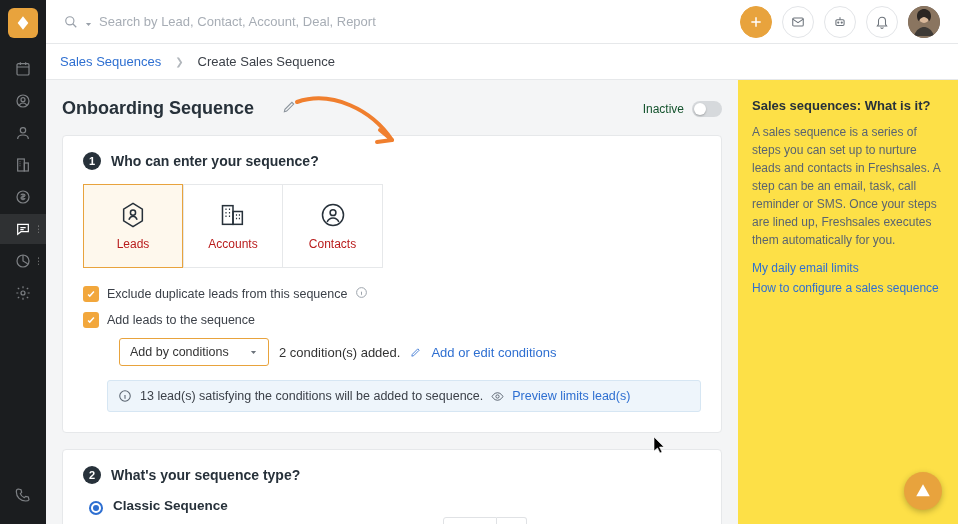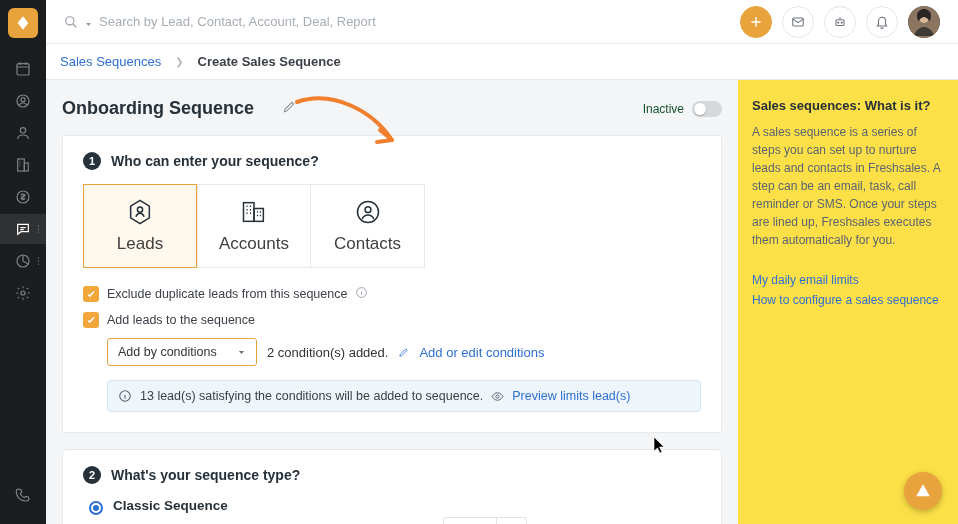--- a/index.html
+++ b/index.html
@@ -17,56 +17,56 @@
   .search-input { border:none; outline:none; font-size:13px; color:#333; width:380px; }
   .search-input::placeholder { color:#a7adb5; }
   .topbar-right { display:flex; align-items:center; gap:10px; }
   .circ-btn { width:32px; height:32px; border-radius:50%; border:1px solid #e3e5e8; display:flex; align-items:center; justify-content:center; cursor:pointer; }
   .plus-btn { background:#e8a33d; border-color:#e8a33d; }
   .avatar { width:32px; height:32px; border-radius:50%; background:#7a6b5e; overflow:hidden; display:flex; align-items:center; justify-content:center; }
   .avatar svg { width:32px; height:32px; }
   .breadcrumb-bar { position:absolute; left:46px; right:0; top:44px; height:36px; background:#fff; border-bottom:1px solid #e6e8ea; display:flex; align-items:center; padding:0 14px; font-size:13px; }
   .breadcrumb-bar a { color:#2e6fd1; text-decoration:none; }
   .breadcrumb-bar .chev { color:#b2b7bc; margin:0 14px; font-size:10px; }
-  .breadcrumb-bar .current { color:#3c4149; font-weight:700; }
+  .breadcrumb-bar .current { color:#3c4149; font-weight:400; }
   .content { position:absolute; left:46px; right:0; top:80px; bottom:0; display:flex; background:#f4f5f6; }
   .main { flex:1; padding:18px 16px 0 16px; overflow:hidden; }
   .title-row { display:flex; align-items:center; gap:28px; margin-bottom:16px; position:relative; }
   .title-row h1 { font-size:18px; font-weight:700; color:#27313a; }
   .edit-ic { color:#8a929b; cursor:pointer; }
   .inactive-wrap { margin-left:auto; display:flex; align-items:center; gap:8px; color:#14532d; font-size:12px; }
   .toggle { width:30px; height:16px; border-radius:10px; background:#d6d9dc; position:relative; cursor:pointer; }
   .toggle .knob { position:absolute; left:2px; top:2px; width:12px; height:12px; border-radius:50%; background:#fff; box-shadow:0 1px 2px rgba(0,0,0,.25); }
   .card { background:#fff; border:1px solid #e6e8ea; border-radius:4px; padding:16px 20px 20px; margin-bottom:16px; }
   .step-head { display:flex; align-items:center; gap:10px; margin-bottom:14px; font-size:14px; font-weight:600; color:#27313a; }
   .step-num { width:18px; height:18px; border-radius:50%; background:#27313a; color:#fff; font-size:11px; display:flex; align-items:center; justify-content:center; font-weight:700; }
   .audience-tabs { display:flex; margin-bottom:18px; }
-  .aud-tab { width:114px; height:84px; border:1px solid #e6e8ea; display:flex; flex-direction:column; align-items:center; justify-content:center; gap:8px; cursor:pointer; font-size:17px; color:#404040; }
+  .aud-tab { width:100px; height:84px; border:1px solid #e6e8ea; display:flex; flex-direction:column; align-items:center; justify-content:center; gap:8px; cursor:pointer; font-size:12px; color:#b91c1c; }
   .aud-tab.selected { border:1px solid #e8a33d; background:#fef8ed; }
   .aud-tab:not(:first-child){ border-left:none; }
   .aud-tab.selected + .aud-tab { border-left:1px solid #e6e8ea; }
   .check-row { display:flex; align-items:center; gap:8px; margin-bottom:10px; font-size:12.5px; color:#3c4149; }
   .checkbox { width:16px; height:16px; border-radius:3px; background:#f2a73c; display:flex; align-items:center; justify-content:center; cursor:pointer; }
   .info-ic { color:#9aa1aa; }
-  .addbar { display:flex; align-items:center; gap:10px; margin-left:24px; margin-top:4px; }
+  .addbar { display:flex; align-items:center; gap:10px; margin-left:36px; margin-top:4px; }
   .select { width:150px; height:28px; border:1px solid #e8a33d; border-radius:3px; background:#fff; display:flex; align-items:center; justify-content:space-between; padding:0 10px; font-size:12.5px; cursor:pointer; }
   .link { color:#2e6fd1; cursor:pointer; }
   .info-bar { margin-top:14px; margin-left:24px; display:flex; align-items:center; gap:8px; background:#eef5fb; border:1px solid #d6e6f3; border-radius:3px; padding:8px 10px; font-size:12.5px; color:#3c4149; }
   .radio-row { display:flex; align-items:flex-start; gap:10px; margin-bottom:8px; }
   .radio { width:14px; height:14px; border-radius:50%; border:2px solid #2e6fd1; display:flex; align-items:center; justify-content:center; margin-top:3px; cursor:pointer; }
   .radio .dot-in { width:6px; height:6px; border-radius:50%; background:#2e6fd1; }
   .seq-type .label { font-size:13.5px; font-weight:600; color:#27313a; margin-bottom:4px; }
   .desc-line { font-size:12.5px; color:#5a6470; display:flex; align-items:center; gap:10px; flex-wrap:wrap; }
   .time-box { width:54px; height:26px; border:1px solid #e0e2e5; border-radius:3px; display:flex; align-items:center; justify-content:center; font-size:12px; cursor:pointer; }
   .time-icon-box { width:30px; height:26px; border:1px solid #e0e2e5; border-left:none; border-radius:0 3px 3px 0; display:flex; align-items:center; justify-content:center; cursor:pointer; }
   .time-box.l { border-radius:3px 0 0 3px; }
   .tz { color:#2e6fd1; font-size:12px; }
   .right-panel { width:220px; padding:18px 14px; font-size:12px; color:#555; background:#fde047; }
   .right-panel h3 { font-size:13px; font-weight:700; color:#27313a; margin-bottom:10px; }
-  .right-panel p { line-height:1.5; margin-bottom:24px; color:#5a6470; }
+  .right-panel p { line-height:1.5; margin-bottom:12px; color:#5a6470; }
   .right-panel .rlink { display:block; color:#2e6fd1; margin-bottom:6px; cursor:pointer; }
   .arrow-annot { position:absolute; left:230px; top:-8px; pointer-events:none; }
   .fab { position:absolute; right:16px; bottom:14px; width:38px; height:38px; border-radius:50%; background:#e8a33d; display:flex; align-items:center; justify-content:center; cursor:pointer; box-shadow:0 2px 6px rgba(0,0,0,.25); }
   .cursor-img { position:absolute; left:653px; top:436px; pointer-events:none; }
 </style>
 </head>
 <body>
 
 <div class="sidebar">
   <div class="logo">

